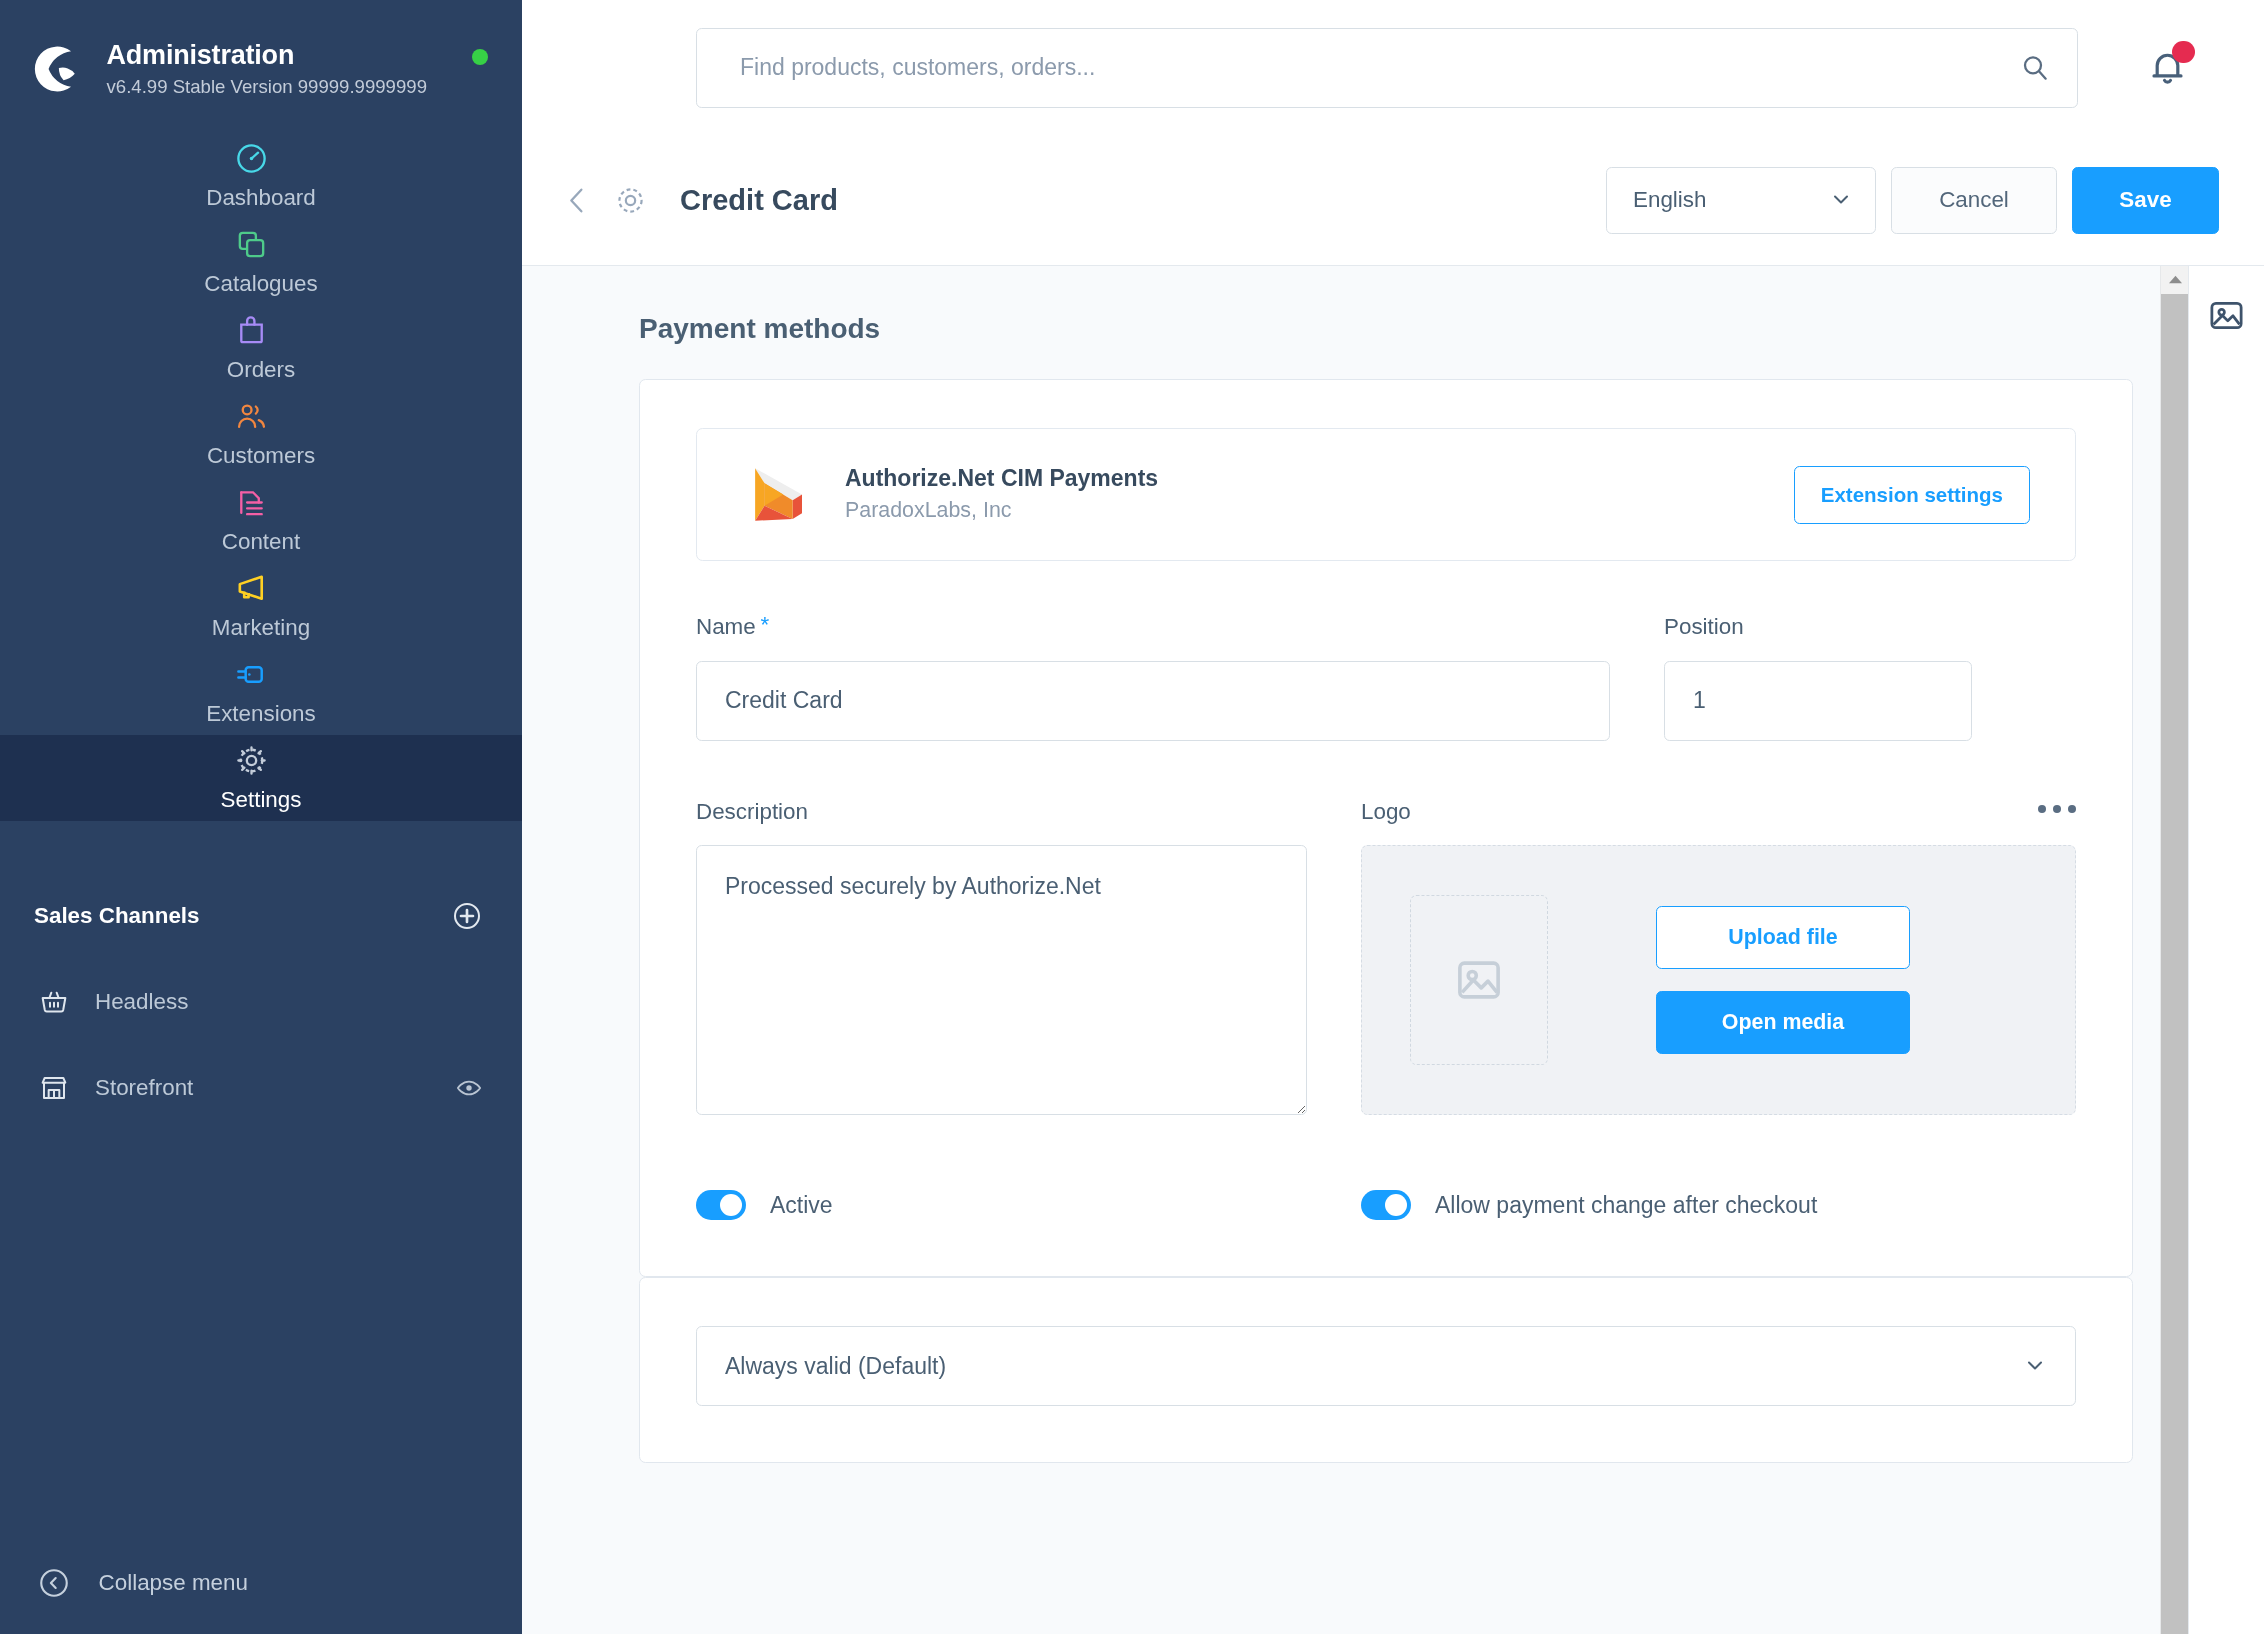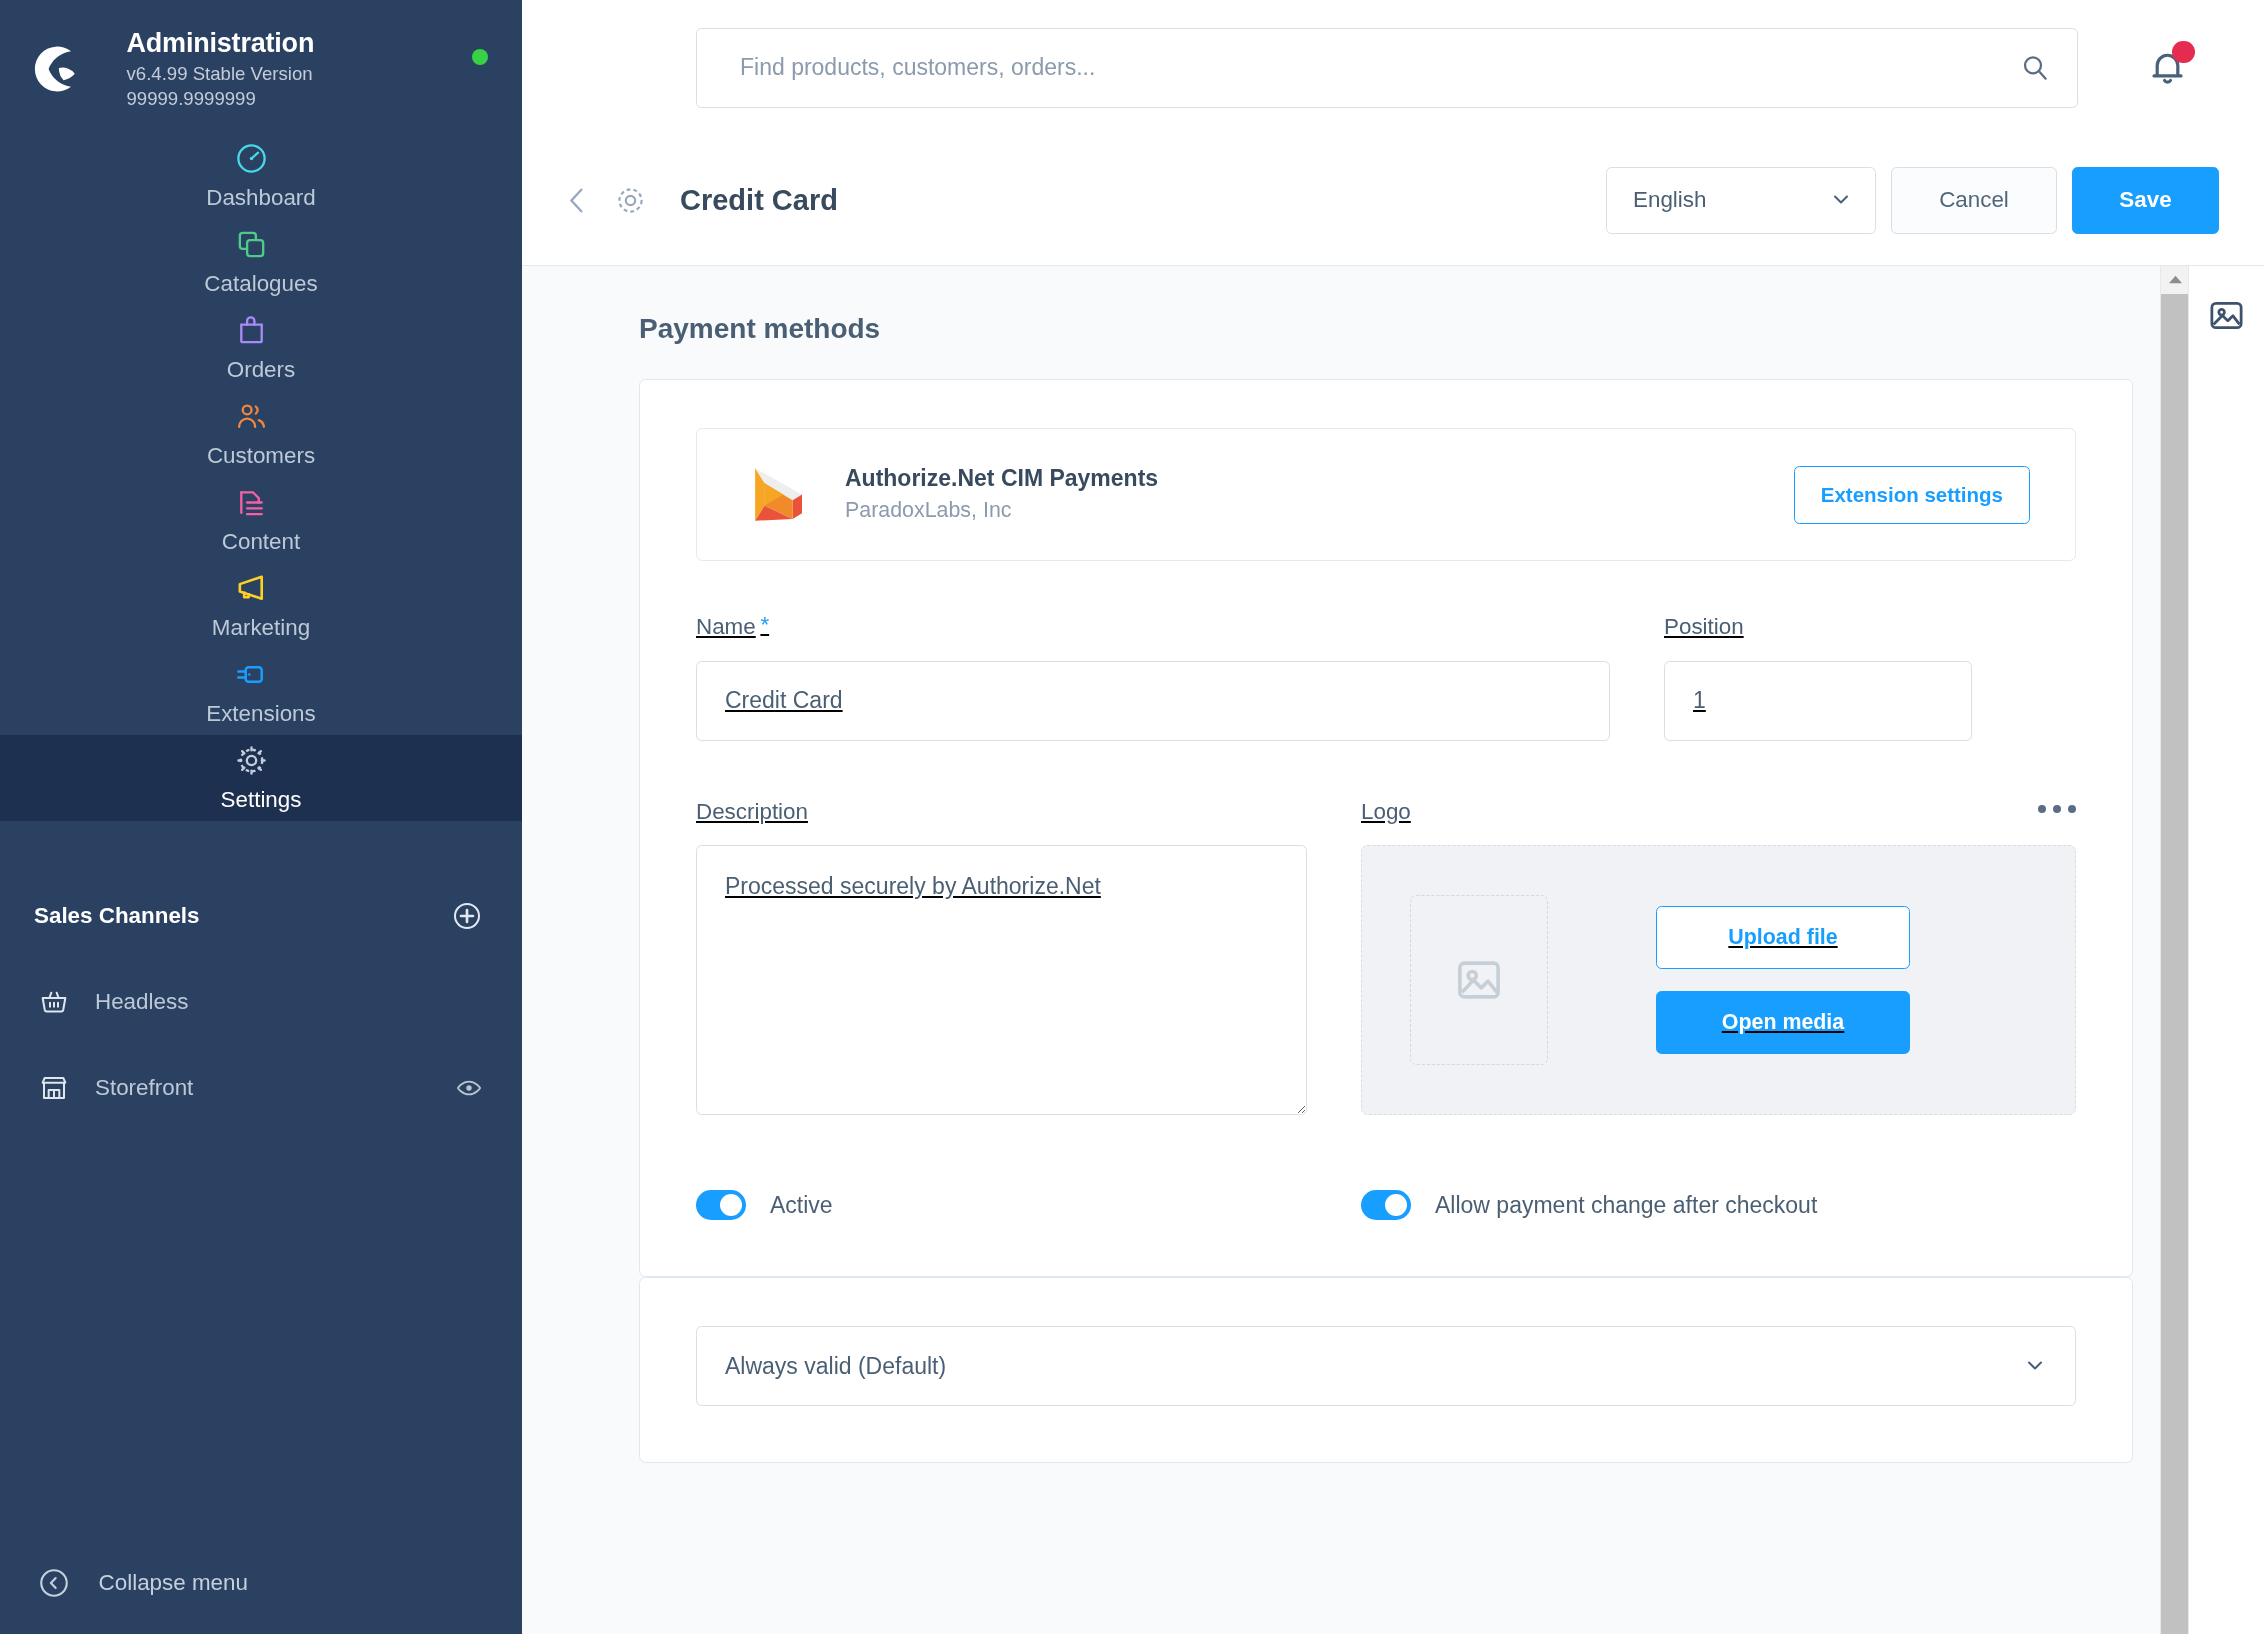--- a/index.html
+++ b/index.html
@@ -26,21 +26,20 @@
     display: flex;
     flex-direction: column;
     position: relative;
   }
 
   .brand {
     display: flex;
     align-items: center;
     padding: 26px 34px 0 28px;
     height: 112px;
-    gap: 20px;
   }
   .brand-logo {
     width: 58px; height: 58px;
     flex: 0 0 58px;
     margin-right: 20.5px;
     position: relative;
   }
   .brand-text { flex: 1; }
   .brand-title {
     color: #ffffff;
@@ -297,21 +296,21 @@
     border-radius: 5.6px;
     background: #fff;
     color: #189eff;
     font-size: 20.5px;
     font-weight: bold;
     font-family: "Liberation Sans", sans-serif;
     padding: 0 26px;
     cursor: pointer;
   }
 
-  .field-row { display: flex; gap: 54px; text-decoration: underline; }
+  .field-row { display: flex; gap: 54px; }
   .field { display: flex; flex-direction: column; }
   .f-name { width: 914px; flex: 0 0 914px; }
   .f-position { width: 308px; flex: 0 0 308px; }
   .f-desc { width: 611px; flex: 0 0 611px; }
   .f-logo { flex: 1; }
   .field-label {
     font-size: 22.4px;
     color: #4a5f73;
     margin-bottom: 20.5px;
     display: flex;

